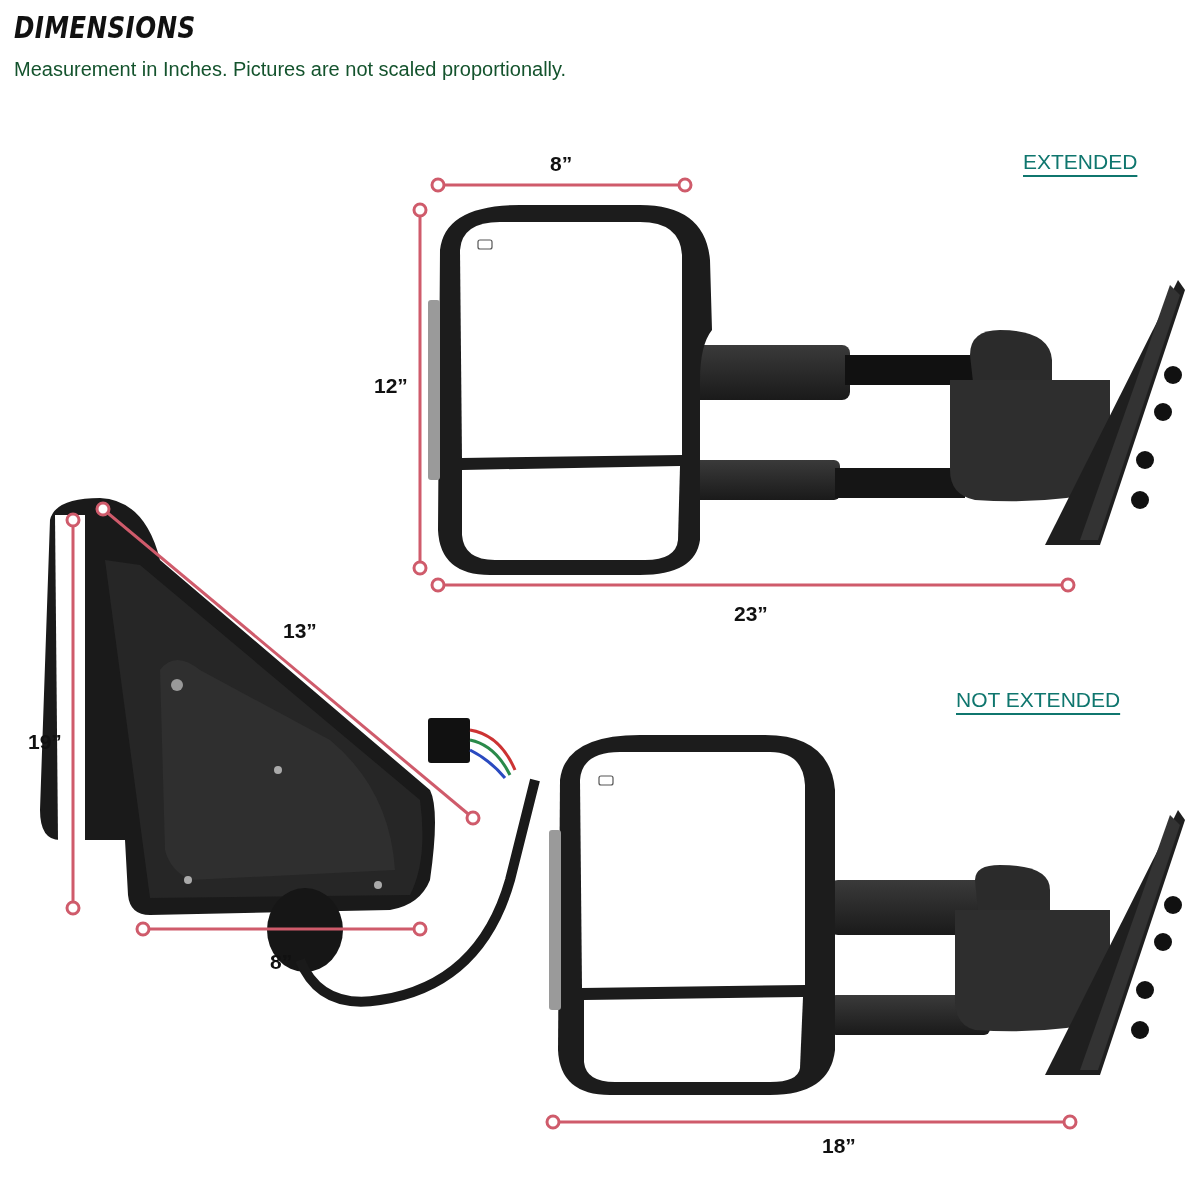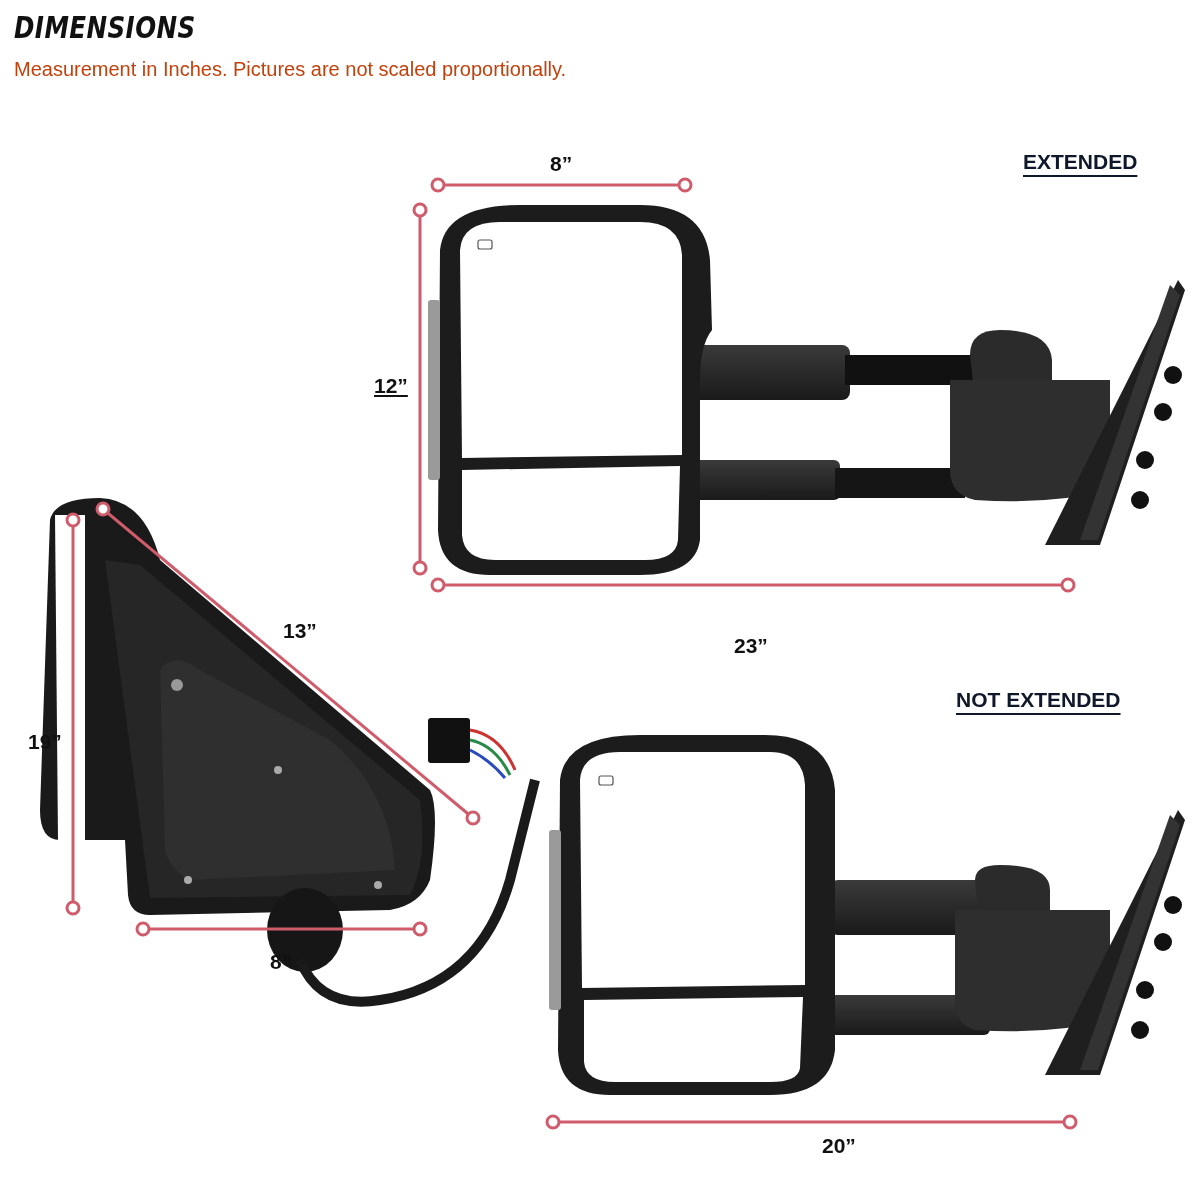--- a/index.html
+++ b/index.html
@@ -1,19 +1,19 @@
 <!DOCTYPE html>
 <html><head>
 <meta charset="utf-8">
 <style>
   html, body { margin:0; padding:0; background:#ffffff; }
   body { width:1200px; height:1200px; position:relative; overflow:hidden; font-family:"Liberation Sans", sans-serif; }
   .title { position:absolute; left:14px; top:10px; font-family:"DejaVu Sans", sans-serif; font-weight:bold; font-style:italic; font-size:30px; letter-spacing:0.5px; color:#111; transform:scaleX(0.82); transform-origin:left top; }
-  .subtitle { position:absolute; left:14px; top:58px; font-size:20px; color:#c2410c; }
-  .section-label { position:absolute; font-weight:bold; font-size:21px; color:#0f172a; text-decoration:underline; text-decoration-thickness:2px; text-underline-offset:6px; }
+  .subtitle { position:absolute; left:14px; top:58px; font-size:20px; color:#14532d; }
+  .section-label { position:absolute; font-weight:normal; font-size:21px; color:#0f766e; text-decoration:underline; text-decoration-thickness:2px; text-underline-offset:6px; }
   .dim-label { position:absolute; font-weight:bold; font-size:21px; color:#111; }
   svg.art { position:absolute; left:0; top:0; }
 </style>
 </head>
 <body>
 
 <div class="title">DIMENSIONS</div>
 <div class="subtitle">Measurement in Inches. Pictures are not scaled proportionally.</div>
 
 <svg class="art" width="1200" height="1200" viewBox="0 0 1200 1200">
@@ -117,18 +117,18 @@
     <line x1="143" y1="929" x2="420" y2="929"></line>
     <circle cx="143" cy="929" r="6"></circle>
       <circle cx="420" cy="929" r="6"></circle>
   </g>
 </svg>
 
 <div class="section-label" style="left:1023px; top:150px;">EXTENDED</div>
 <div class="section-label" style="left:956px; top:688px;">NOT EXTENDED</div>
 
 <div class="dim-label" style="left:550px; top:152px;">8”</div>
-<div class="dim-label" style="left:374px; top:374px;text-decoration:underline;">12”</div>
-<div class="dim-label" style="left:734px; top:602px;margin-top:32px;">23”</div>
-<div class="dim-label" style="left:822px; top:1134px;">20”</div>
+<div class="dim-label" style="left:374px; top:374px;">12”</div>
+<div class="dim-label" style="left:734px; top:602px;">23”</div>
+<div class="dim-label" style="left:822px; top:1134px;">18”</div>
 <div class="dim-label" style="left:283px; top:619px;">13”</div>
 <div class="dim-label" style="left:28px; top:730px;">19”</div>
 <div class="dim-label" style="left:270px; top:950px;">8”</div>
 
 </body></html>

